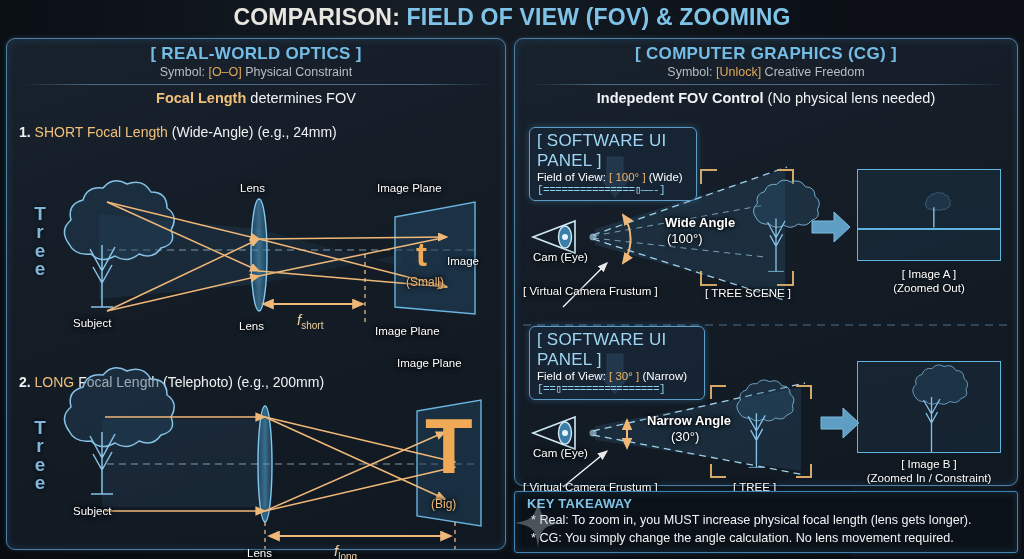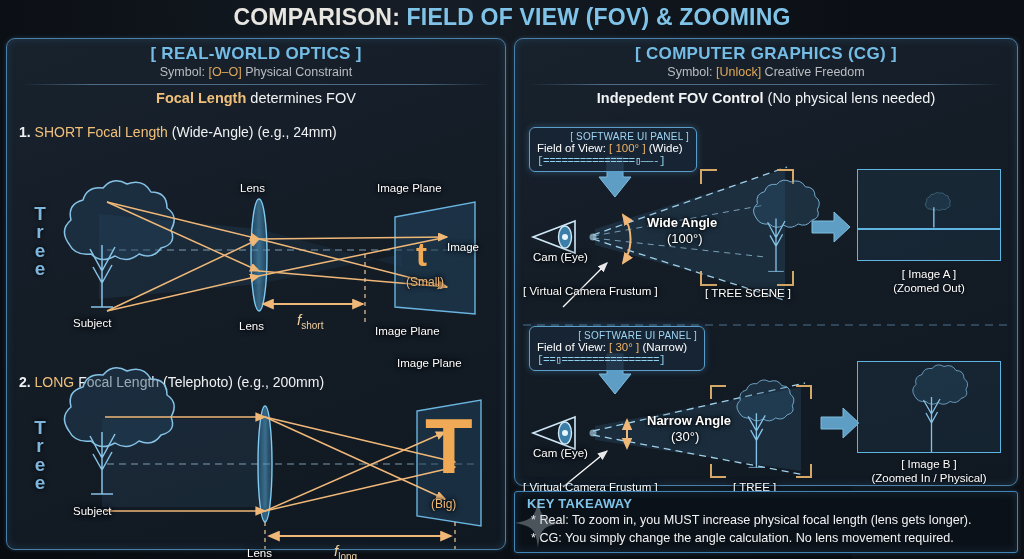--- a/index.html
+++ b/index.html
@@ -58,21 +58,21 @@
     line-height:.97; text-align:center; text-shadow:0 0 4px #000;
   }
   svg { position:absolute; left:0; top:0; overflow:visible; }
 
   
   .uipanel {
     position:absolute; border:1.5px solid #5b9ec9; border-radius:6px;
     background:rgba(24,38,54,.85); padding:3px 7px 4px 7px;
     box-shadow:0 0 7px rgba(90,160,215,.35);
   }
-  .uipanel .hdr { font-size:10px; color:#9fd5f2; text-align:right; letter-spacing:.2px;}
+  .uipanel .hdr { font-size:17px; color:#9fd5f2; text-align:left; letter-spacing:.2px;}
   .uipanel .fov { font-size:11.5px; color:#ffffff; white-space:nowrap;}
   .uipanel .fov .v { color:#eeb366; }
   .slider { font-family:"Liberation Mono", monospace; font-size:11px; color:#8fd0ef; letter-spacing:-.5px; white-space:nowrap;}
   .slider .knob { color:#bfe6fb; }
 
   
   .frame { position:absolute; border:1.6px solid #5fb4e2; background:rgba(35,62,84,.32); }
   .cap   { position:absolute; width:200px; text-align:center; font-size:11.5px; color:#ffffff; line-height:1.22; text-shadow:0 0 3px #000;}
 
   
@@ -152,21 +152,21 @@
       <line x1="358" y1="215" x2="358" y2="285" stroke="#f0c898" stroke-width="1.2" stroke-dasharray="4 4"></line>
       <line x1="256" y1="265" x2="356" y2="265" stroke="#f0b878" stroke-width="1.8" marker-end="url(#arrO)" marker-start="url(#arrOback)"></line>
     </svg>
 
     <div class="vert-tree" style="left:22px; top:166px; width:22px;">T<br>r<br>e<br>e</div>
     <div class="lbl" style="left:66px; top:278px;">Subject</div>
     <div class="lbl" style="left:233px; top:143px;">Lens</div>
     <div class="lbl" style="left:232px; top:281px;">Lens</div>
     <div class="lbl" style="left:370px; top:143px;">Image Plane</div>
     <div class="lbl" style="left:368px; top:286px;">Image Plane</div>
-    <div class="lbl" style="left:440px; top:202px;">Image</div>
+    <div class="lbl" style="left:440px; top:216px;">Image</div>
     <div style="position:absolute; left:409px; top:199px; font-size:33px; font-weight:bold; color:#f0a955; line-height:1;">t</div>
     <div class="lbl tan" style="left:399px; top:236px; font-size:12px;">(Small)</div>
     <div style="position:absolute; left:290px; top:272px; color:#f0d0a0; font-size:15px; font-style:italic;"><span>f</span><sub style="font-size:10px; font-style:normal;">short</sub></div>
 
     <div class="caseline" style="left:12px; top:324px;margin-top:11px;">
       <span class="num">2. </span><span class="hl">LONG</span><span> Focal Length (Telephoto) (e.g., 200mm)</span>
     </div>
 
     <svg width="500" height="512" style="top:0;">
       <polygon points="95,380 95,468 260,468 260,380" fill="#2b4a63" opacity="0.28"></polygon>
@@ -270,21 +270,21 @@
     <div class="uipanel" style="left:14px; top:88px; width:168px;">
       <div class="hdr">[ SOFTWARE UI PANEL ]</div>
       <div class="fov">
         <span>Field of View: </span><span class="v">[ 100° ]</span><span> (Wide)</span>
       </div>
       <div class="slider">
         <span>[===============</span><span class="knob">▯</span><span>——-]</span>
       </div>
     </div>
     <div class="lbl" style="left:18px; top:212px;">Cam (Eye)</div>
-    <div class="lbl" style="left:132px; top:176px; font-size:13px; font-weight:bold;">Wide Angle</div>
+    <div class="lbl" style="left:150px; top:176px; font-size:13px; font-weight:bold;">Wide Angle</div>
     <div class="lbl" style="left:152px; top:192px; font-size:13px;">(100°)</div>
     <div class="lbl" style="left:8px; top:246px;">[ Virtual Camera Frustum ]</div>
     <div class="lbl" style="left:190px; top:248px;">[ TREE SCENE ]</div>
 
     <div class="frame" style="left:342px; top:130px; width:144px; height:92px;">
       <div style="position:absolute; left:0; bottom:30px; width:100%; height:1.6px; background:#5fb4e2;"></div>
       <svg width="144" height="92">
         <g stroke="#86c2e6" stroke-width="1.3" fill="#2b5572" fill-opacity="0.30" stroke-linejoin="round" transform="translate(54,22) scale(0.23)">
           <path d="M62,65 q-10,-14 2,-24 q-4,-16 12,-20 q4,-14 20,-12 q10,-12 24,-4 q16,-6 24,8 q16,0 16,16 q12,8 4,22 q6,14 -10,18 q-8,12 -22,6 q-12,10 -24,2 q-14,8 -24,-2 q-16,2 -22,-10 z"></path>
           <path d="M95,66 l0,88" fill="none" stroke-width="6"></path>
@@ -351,21 +351,21 @@
     <div class="frame" style="left:342px; top:322px; width:144px; height:92px;">
       <svg width="144" height="92">
         <g stroke="#86c2e6" stroke-width="1.4" fill="#2b5572" fill-opacity="0.32" stroke-linejoin="round" transform="translate(26,2) scale(0.50)">
           <path d="M62,65 q-10,-14 2,-24 q-4,-16 12,-20 q4,-14 20,-12 q10,-12 24,-4 q16,-6 24,8 q16,0 16,16 q12,8 4,22 q6,14 -10,18 q-8,12 -22,6 q-12,10 -24,2 q-14,8 -24,-2 q-16,2 -22,-10 z"></path>
           <path d="M95,66 l0,110 M95,100 l-16,-28 M95,100 l17,-30 M95,118 l-11,-20 M95,118 l12,-22" fill="none" stroke-width="2.6"></path>
         </g>
       </svg>
     </div>
     <div class="cap" style="left:314px; top:418px;">
       <span>[ Image B ]</span><br>
-      <span>(Zoomed In / Physical)</span>
+      <span>(Zoomed In / Constraint)</span>
     </div>
   </div>
 
   <div class="panel" id="panel-key">
     <div id="kt-title">KEY TAKEAWAY</div>
     <div class="kt-line" style="top:39px;">* CG: You simply change the angle calculation. No lens movement required.</div>
     <div class="kt-line" style="top:21px;">* Real: To zoom in, you MUST increase physical focal length (lens gets longer).</div>
     <svg id="sparkle" width="46" height="50">
       <path d="M23,0 C25,18 28,22 46,25 C28,28 25,32 23,50 C21,32 18,28 0,25 C18,22 21,18 23,0 Z" fill="#b9c3cb" opacity="0.75"></path>
     </svg>

